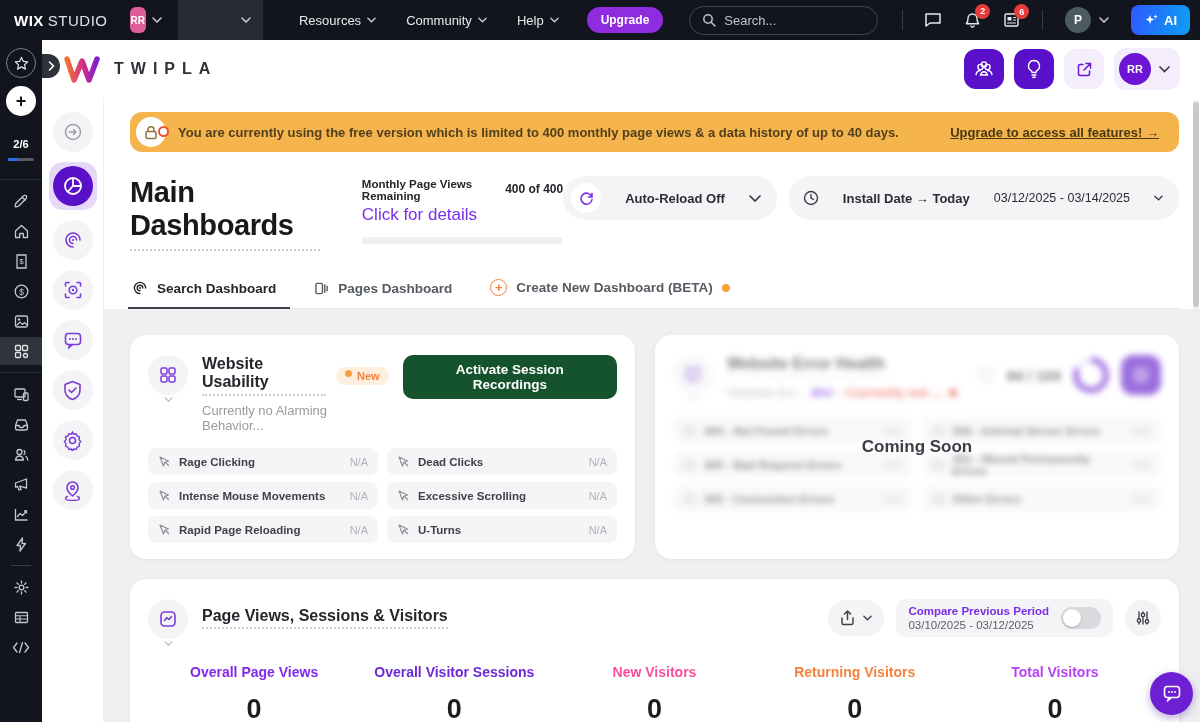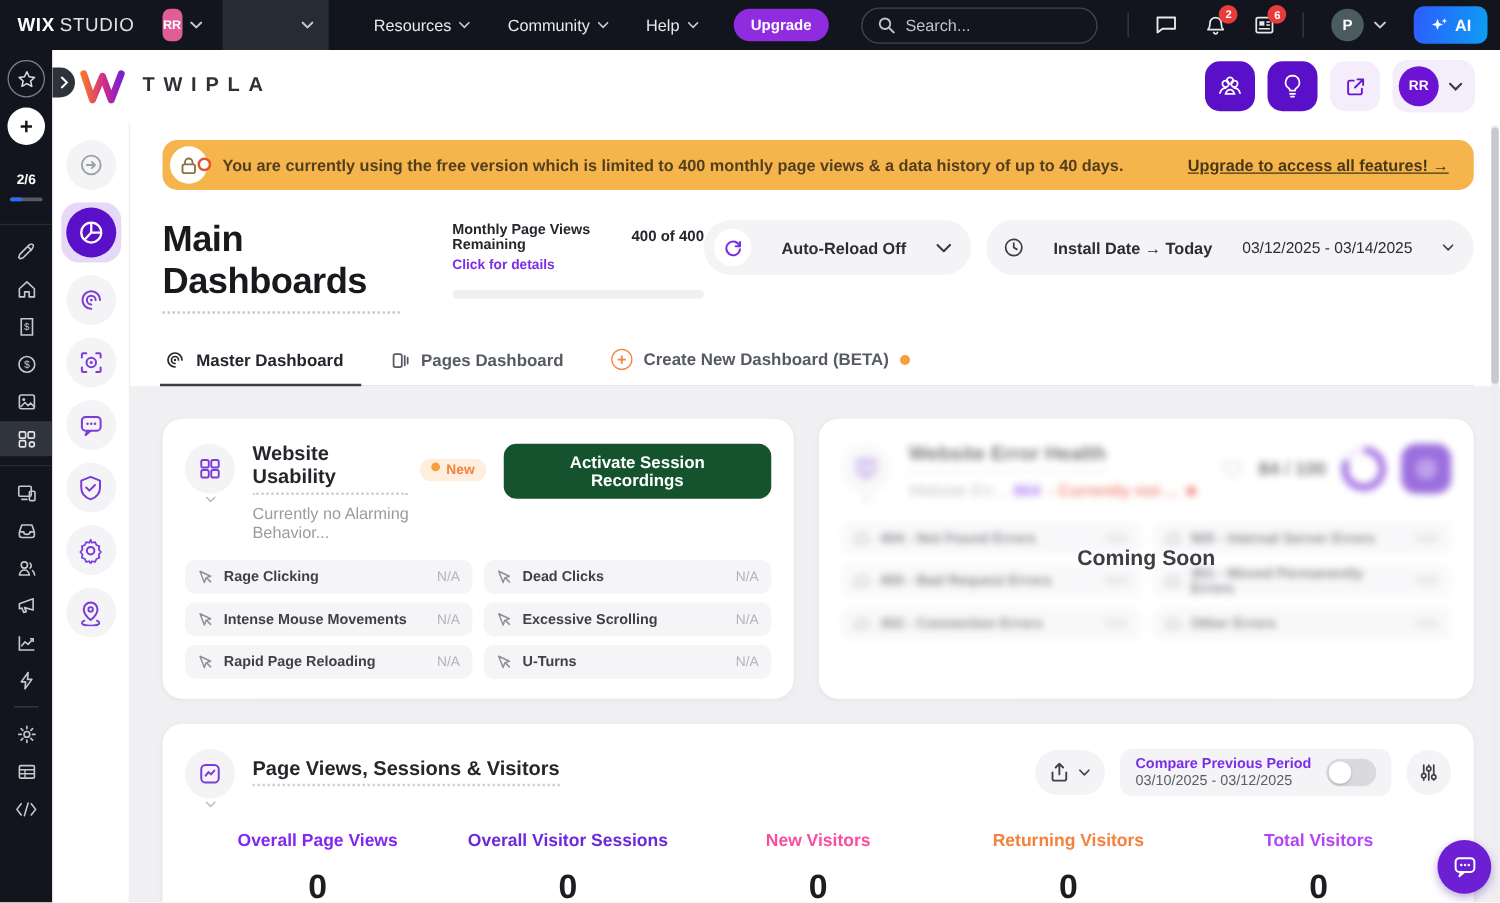--- a/index.html
+++ b/index.html
@@ -72,21 +72,21 @@
   .lock-dot { position:absolute; right:-3px; top:9px; width:11px; height:11px; border-radius:50%; background:#fff; border:2.5px solid #e5542e; }
   .banner-text { font-size:13px; font-weight:bold; color:#513f1d; }
   .banner-link { margin-left:auto; font-size:13px; font-weight:bold; color:#483813; text-decoration:underline; white-space:nowrap; cursor:pointer; }
 
   
   .page-head { display:flex; align-items:flex-start; margin-top:24px; }
   .page-title { font-size:29px; font-weight:800; color:#17191c; letter-spacing:-.4px; border-bottom:2px dotted #c9c9cf; padding-bottom:7px; }
   .quota { margin-left:42px; width:250px; padding-top:2px; }
   .quota-top { display:flex; align-items:flex-start; }
   .quota-label { font-size:11.5px; font-weight:bold; color:#23262b; }
-  .quota-link { font-size:11px; font-weight:bold; color:#7a2ee8; cursor:pointer; margin-top:3px; display:inline-block; }
+  .quota-link { font-size:17px; font-weight:normal; color:#7a2ee8; cursor:pointer; margin-top:3px; display:inline-block; }
   .quota-value { font-size:12px; font-weight:bold; color:#23262b; margin-left:28px; white-space:nowrap; padding-top:4px; }
   .quota-bar { margin-top:12px; width:100%; height:7px; border-radius:4px; background:#f0f0f2; }
   .head-pills { margin-left:auto; display:flex; gap:12px; }
   .pill { height:44px; border-radius:22px; background:#f4f4f6; display:flex; align-items:center; gap:24px; padding:0 16px 0 8px; cursor:pointer; }
   .pill .ico-circle { width:30px; height:30px; border-radius:50%; background:#fff; display:flex; align-items:center; justify-content:center; color:#7a2ee8; }
   .pill-label { font-size:13px; font-weight:bold; color:#2a2d33; white-space:nowrap; }
   .pill-sub { font-size:12.5px; color:#2a2d33; white-space:nowrap; }
   .pill.date { padding-left:14px; }
 
   
@@ -516,21 +516,21 @@
               </div>
             </div>
 
             <div class="tabs">
               <div class="tab active">
                 <svg width="16" height="16" viewBox="0 0 20 20">
                     <path d="M10 17a7 7 0 1 1 7-7" fill="none" stroke="#23262b" stroke-width="1.7" stroke-linecap="round"></path>
                     <path d="M10 13.5A3.5 3.5 0 1 1 13.5 10" fill="none" stroke="#23262b" stroke-width="1.7" stroke-linecap="round"></path>
                     <circle cx="10" cy="10" r="1.2" fill="#23262b"></circle>
                   </svg>
-                <span>Master Dashboard</span>
+                <span>Search Dashboard</span>
               </div>
               <div class="tab">
                 <svg width="15" height="15" viewBox="0 0 16 16">
                     <rect x="2" y="2.5" width="7" height="11" rx="1.5" fill="none" stroke="#565b63" stroke-width="1.5"></rect>
                     <path d="M11.5 4v8M14 5.5v5" stroke="#565b63" stroke-width="1.5" stroke-linecap="round"></path>
                   </svg>
                 <span>Pages Dashboard</span>
               </div>
               <div class="tab">
                 <span class="plus-circ">+</span>

